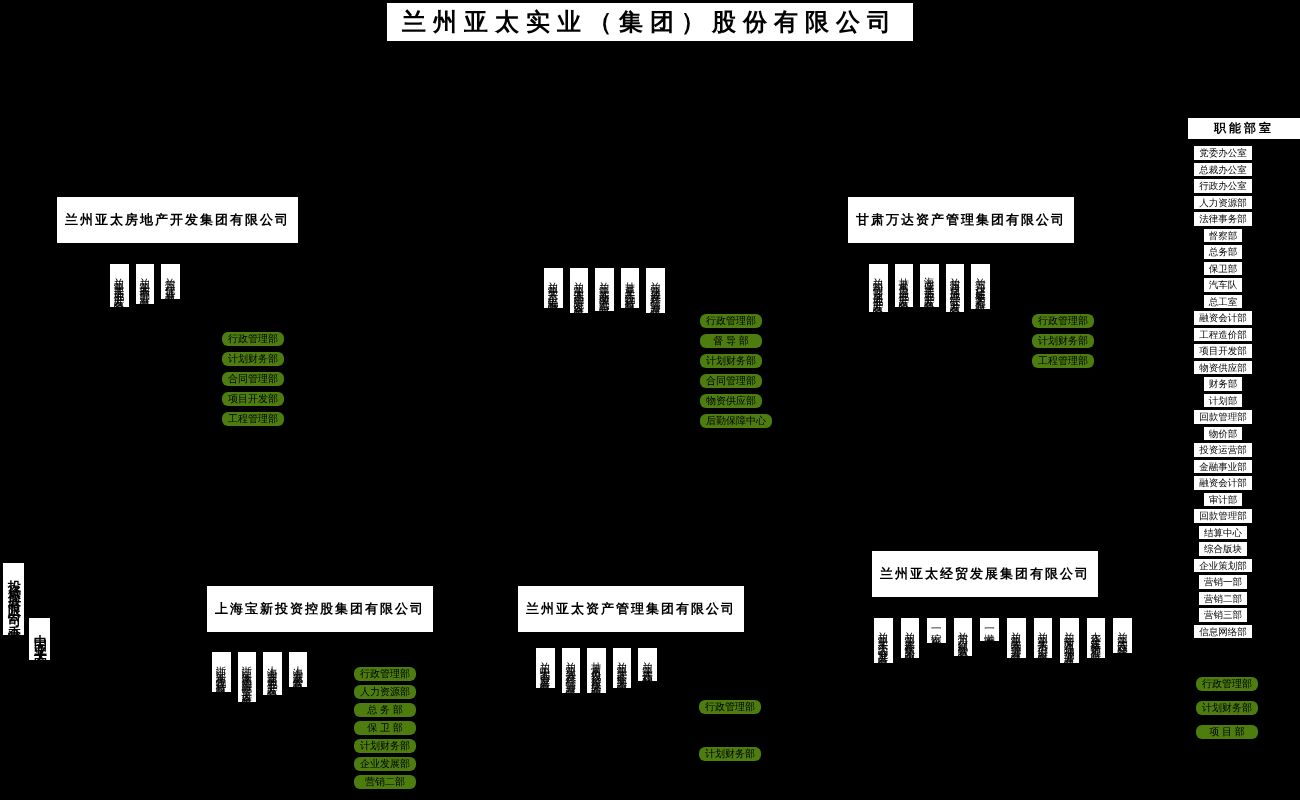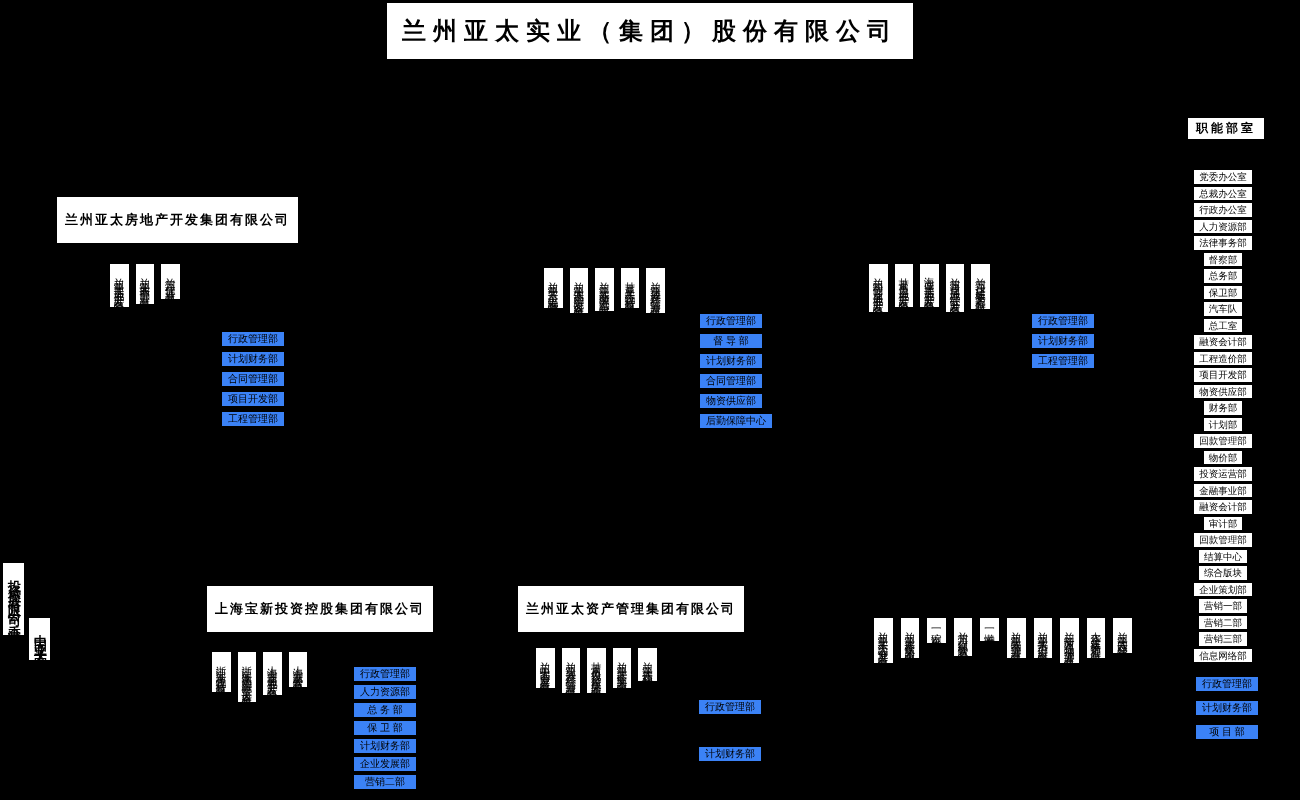--- a/index.html
+++ b/index.html
@@ -6,47 +6,47 @@
   html,body { background:#000; }
   body {
     width:1300px; height:800px; overflow:hidden;
     font-family:"Liberation Sans","DejaVu Sans",sans-serif;
   }
   .canvas { position:relative; width:1300px; height:800px; background:#000; overflow:hidden; }
 
   .title {
     position:absolute; top:3px; left:50%; transform:translateX(-50%);
     background:#fff; color:#000; font-size:24px; font-weight:bold;
-    letter-spacing:7px; padding:12px 15px; white-space:nowrap;
+    letter-spacing:7px; padding:3px 15px; white-space:nowrap;
   }
 
   .group-header {
     position:absolute; background:#fff; color:#000; font-size:13px;
     font-weight:bold; letter-spacing:2px; padding:14px 8px; white-space:nowrap;
   }
 
   .subs-row { position:absolute; display:flex; align-items:flex-start; gap:7px; }
   .vbox {
     writing-mode:vertical-rl; background:#fff; color:#000;
     font-size:10.5px; letter-spacing:2.5px; line-height:1.2; padding:5px 3px;
   }
 
   .dept-col { position:absolute; display:flex; flex-direction:column; align-items:flex-start; }
   .dept {
-    background:#3b82f6; color:#000; font-size:10px; line-height:1;
-    padding:2px 6px; min-width:62px; text-align:center; white-space:nowrap;
+    background:#4d7c0f; color:#000; font-size:10px; line-height:1;
+    padding:2px 6px; min-width:62px; text-align:center; white-space:nowrap;border-radius:6px;
   }
 
   .func-header {
     position:absolute; left:1188px; top:118px; background:#fff; color:#000;
-    font-size:12px; font-weight:bold; letter-spacing:3px; padding:2px 8px; white-space:nowrap;
+    font-size:12px; font-weight:bold; letter-spacing:3px; padding:2px 26px; white-space:nowrap;
   }
   .func-list {
     position:absolute; left:1180px; top:146px; width:86px;
-    display:flex; flex-direction:column; align-items:center; gap:3px;margin-top:24px;
+    display:flex; flex-direction:column; align-items:center; gap:3px;
   }
   .func-item {
     background:#fff; color:#000; font-size:9.5px; line-height:1;
     padding:2px 5px; white-space:nowrap;
   }
 
   .parent { position:absolute; left:3px; top:563px; display:flex; gap:5px; align-items:flex-start; }
   .parent-line { font-size:13px; font-weight:bold; letter-spacing:5px; padding:6px 3px; line-height:1.15; }
   .parent-line-1 { margin-top:55px; }
 
@@ -127,20 +127,21 @@
   <div class="dept-col g2-depts" style="left:700px;top:314px">
 
   <div class="dept">行政管理部</div>
       <div class="dept">督 导 部</div>
       <div class="dept">计划财务部</div>
       <div class="dept">合同管理部</div>
       <div class="dept">物资供应部</div>
       <div class="dept">后勤保障中心</div>
     </div>
 
+  <div class="group-header" style="left:848px;top:197px">甘肃万达资产管理集团有限公司</div>
   <div class="subs-row" style="left:869px;top:264px">
 
   <div class="vbox">兰州同创嘉业房地产开发有限公司</div>
       <div class="vbox">甘肃富力房地产开发有限公司</div>
       <div class="vbox">海南亚太房地产开发有限公司</div>
       <div class="vbox">兰州万通房地产经营开发有限公司</div>
       <div class="vbox">兰州万达建筑安装工程有限公司</div>
     </div>
   <div class="dept-col g3-depts" style="left:1032px;top:314px">
 
@@ -176,20 +177,21 @@
       <div class="vbox">甘肃富力投资控股集团有限公司</div>
       <div class="vbox">兰州亚太矿业集团有限公司</div>
       <div class="vbox">兰州亚太伟慈制药厂</div>
     </div>
   <div class="dept-col g5-depts" style="left:699px;top:700px">
 
   <div class="dept">行政管理部</div>
       <div class="dept">计划财务部</div>
     </div>
 
+  <div class="group-header" style="left:872px;top:551px">兰州亚太经贸发展集团有限公司</div>
   <div class="subs-row" style="left:874px;top:618px;gap:8px">
 
   <div class="vbox">兰州亚太生态农业发展有限公司</div>
       <div class="vbox">兰州亚太餐饮集团有限公司</div>
       <div class="vbox">一碗百年沧桑</div>
       <div class="vbox">兰州万山红餐饮有限公司</div>
       <div class="vbox">一懒香茶楼</div>
       <div class="vbox">兰州亚太物业管理有限公司</div>
       <div class="vbox">兰州亚太热力供应有限公司</div>
       <div class="vbox">兰州新区万通物业管理有限公司</div>

